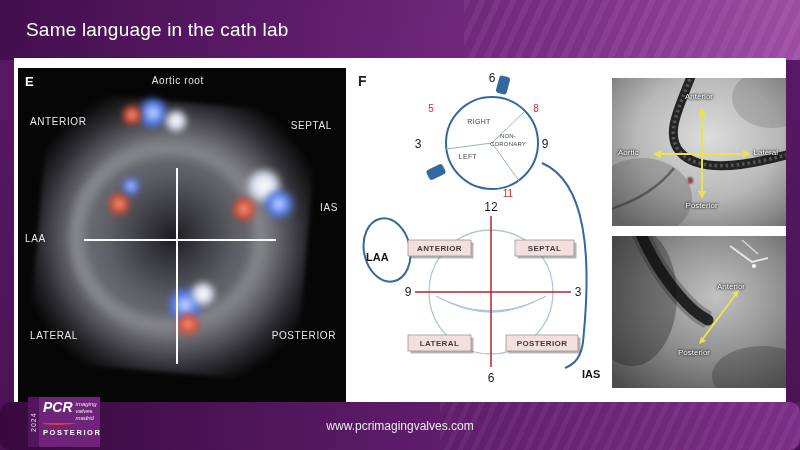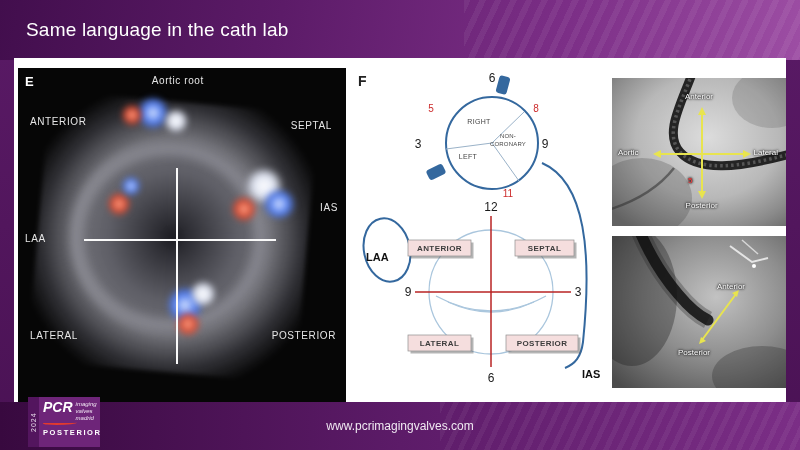--- a/index.html
+++ b/index.html
@@ -56,21 +56,21 @@
   .fluoro { position:absolute; overflow:hidden; background:#888; }
   .fluoro-top { left:598px; top:20px; width:174px; height:148px; }
   .fluoro-bot { left:598px; top:178px; width:174px; height:152px; }
   .fluoro svg { position:absolute; left:0; top:0; }
   .flab { position:absolute; color:#fff; font-size:8px;
           text-shadow:0 0 3px rgba(0,0,0,.95), 0 0 2px rgba(0,0,0,.9); white-space:nowrap; }
   .flab.red { color:#e04040; font-weight:bold; }
 
   
   .ftr { position:absolute; bottom:0; left:0; width:100%; height:48px;
-         background:linear-gradient(90deg,#38093f,#5c1b68 50%,#7b2e86); }
+         background:linear-gradient(90deg,#38093f,#5c1b68 50%,#7b2e86);border-radius:10px; }
   .ftr::after { content:""; position:absolute; right:0; top:0; width:45%; height:100%;
          background:repeating-linear-gradient(115deg, rgba(255,255,255,.05) 0 5px, transparent 5px 12px); }
   .ftr .url { position:absolute; left:50%; top:50%; transform:translate(-50%,-50%);
          color:#f0e8f2; font-size:12px; z-index:2; }
 
   
   .logo { position:absolute; left:28px; top:397px; width:72px; height:50px; background:#6e2579; display:flex; z-index:5; }
   .logo-year { width:11px; background:#53155e; color:#e7d9ea; font-size:7px; letter-spacing:1px;
          display:flex; align-items:center; justify-content:center;
          writing-mode:vertical-rl; transform:rotate(180deg); }

